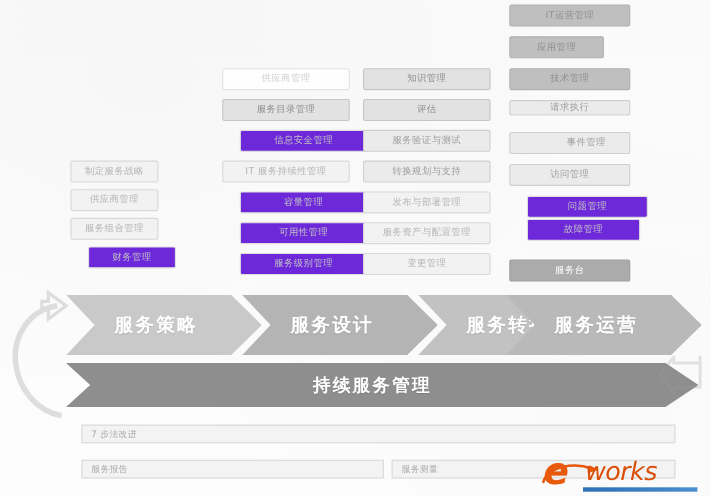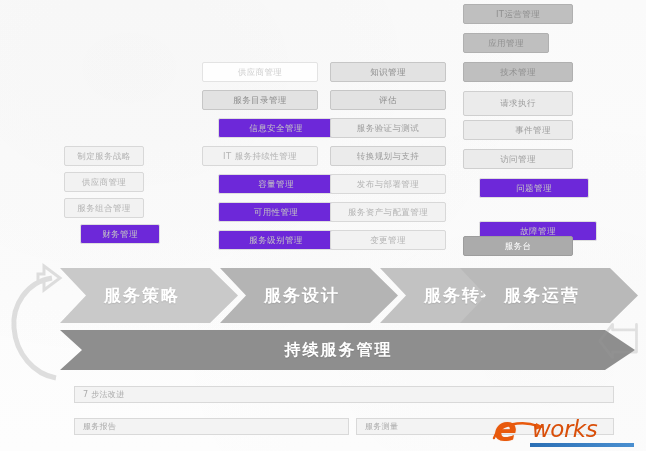--- a/index.html
+++ b/index.html
@@ -145,25 +145,25 @@
     <div class="pbox t3" style="left:0;top:84px;width:116px;height:20px;">转换规划与支持</div>
     <div class="pbox t2" style="left:0;top:112px;width:116px;height:20px;">发布与部署管理</div>
     <div class="pbox t2" style="left:0;top:140px;width:116px;height:20px;">服务资产与配置管理</div>
     <div class="pbox t2" style="left:0;top:168px;width:116px;height:20px;">变更管理</div>
   </div>
 
   <div class="col" style="left:463px;top:4px;width:110px;">
     <div class="pbox t6" style="left:0;top:0;width:110px;height:20px;">IT运营管理</div>
     <div class="pbox t6" style="left:0;top:29px;width:86px;height:20px;">应用管理</div>
     <div class="pbox t6" style="left:0;top:58px;width:110px;height:20px;">技术管理</div>
-    <div class="pbox t3" style="left:0;top:87px;width:110px;height:25px;">请求执行</div>
+    <div class="pbox t3" style="left:0;top:87px;width:110px;height:14px;">请求执行</div>
     <div class="pbox t3" style="left:0;top:116px;width:110px;height:20px;padding-left:30px;">事件管理</div>
     <div class="pbox t3" style="left:0;top:145px;width:110px;height:20px;">访问管理</div>
     <div class="pbox t1" style="left:0;top:174px;width:110px;height:20px;">问题管理</div>
-    <div class="pbox t1" style="left:0;top:217px;width:118px;height:20px;text-align:center;">故障管理</div>
+    <div class="pbox t1" style="left:0;top:195px;width:103px;height:20px;text-align:center;">故障管理</div>
     <div class="pbox t7" style="left:0;top:232px;width:110px;height:20px;color:#ffffff;">服务台</div>
   </div>
 
   <div id="chevron-row">
     <div class="chev c1">
       <span>服务策略</span>
     </div>
     <div class="chev c2">
       <span>服务设计</span>
     </div>

